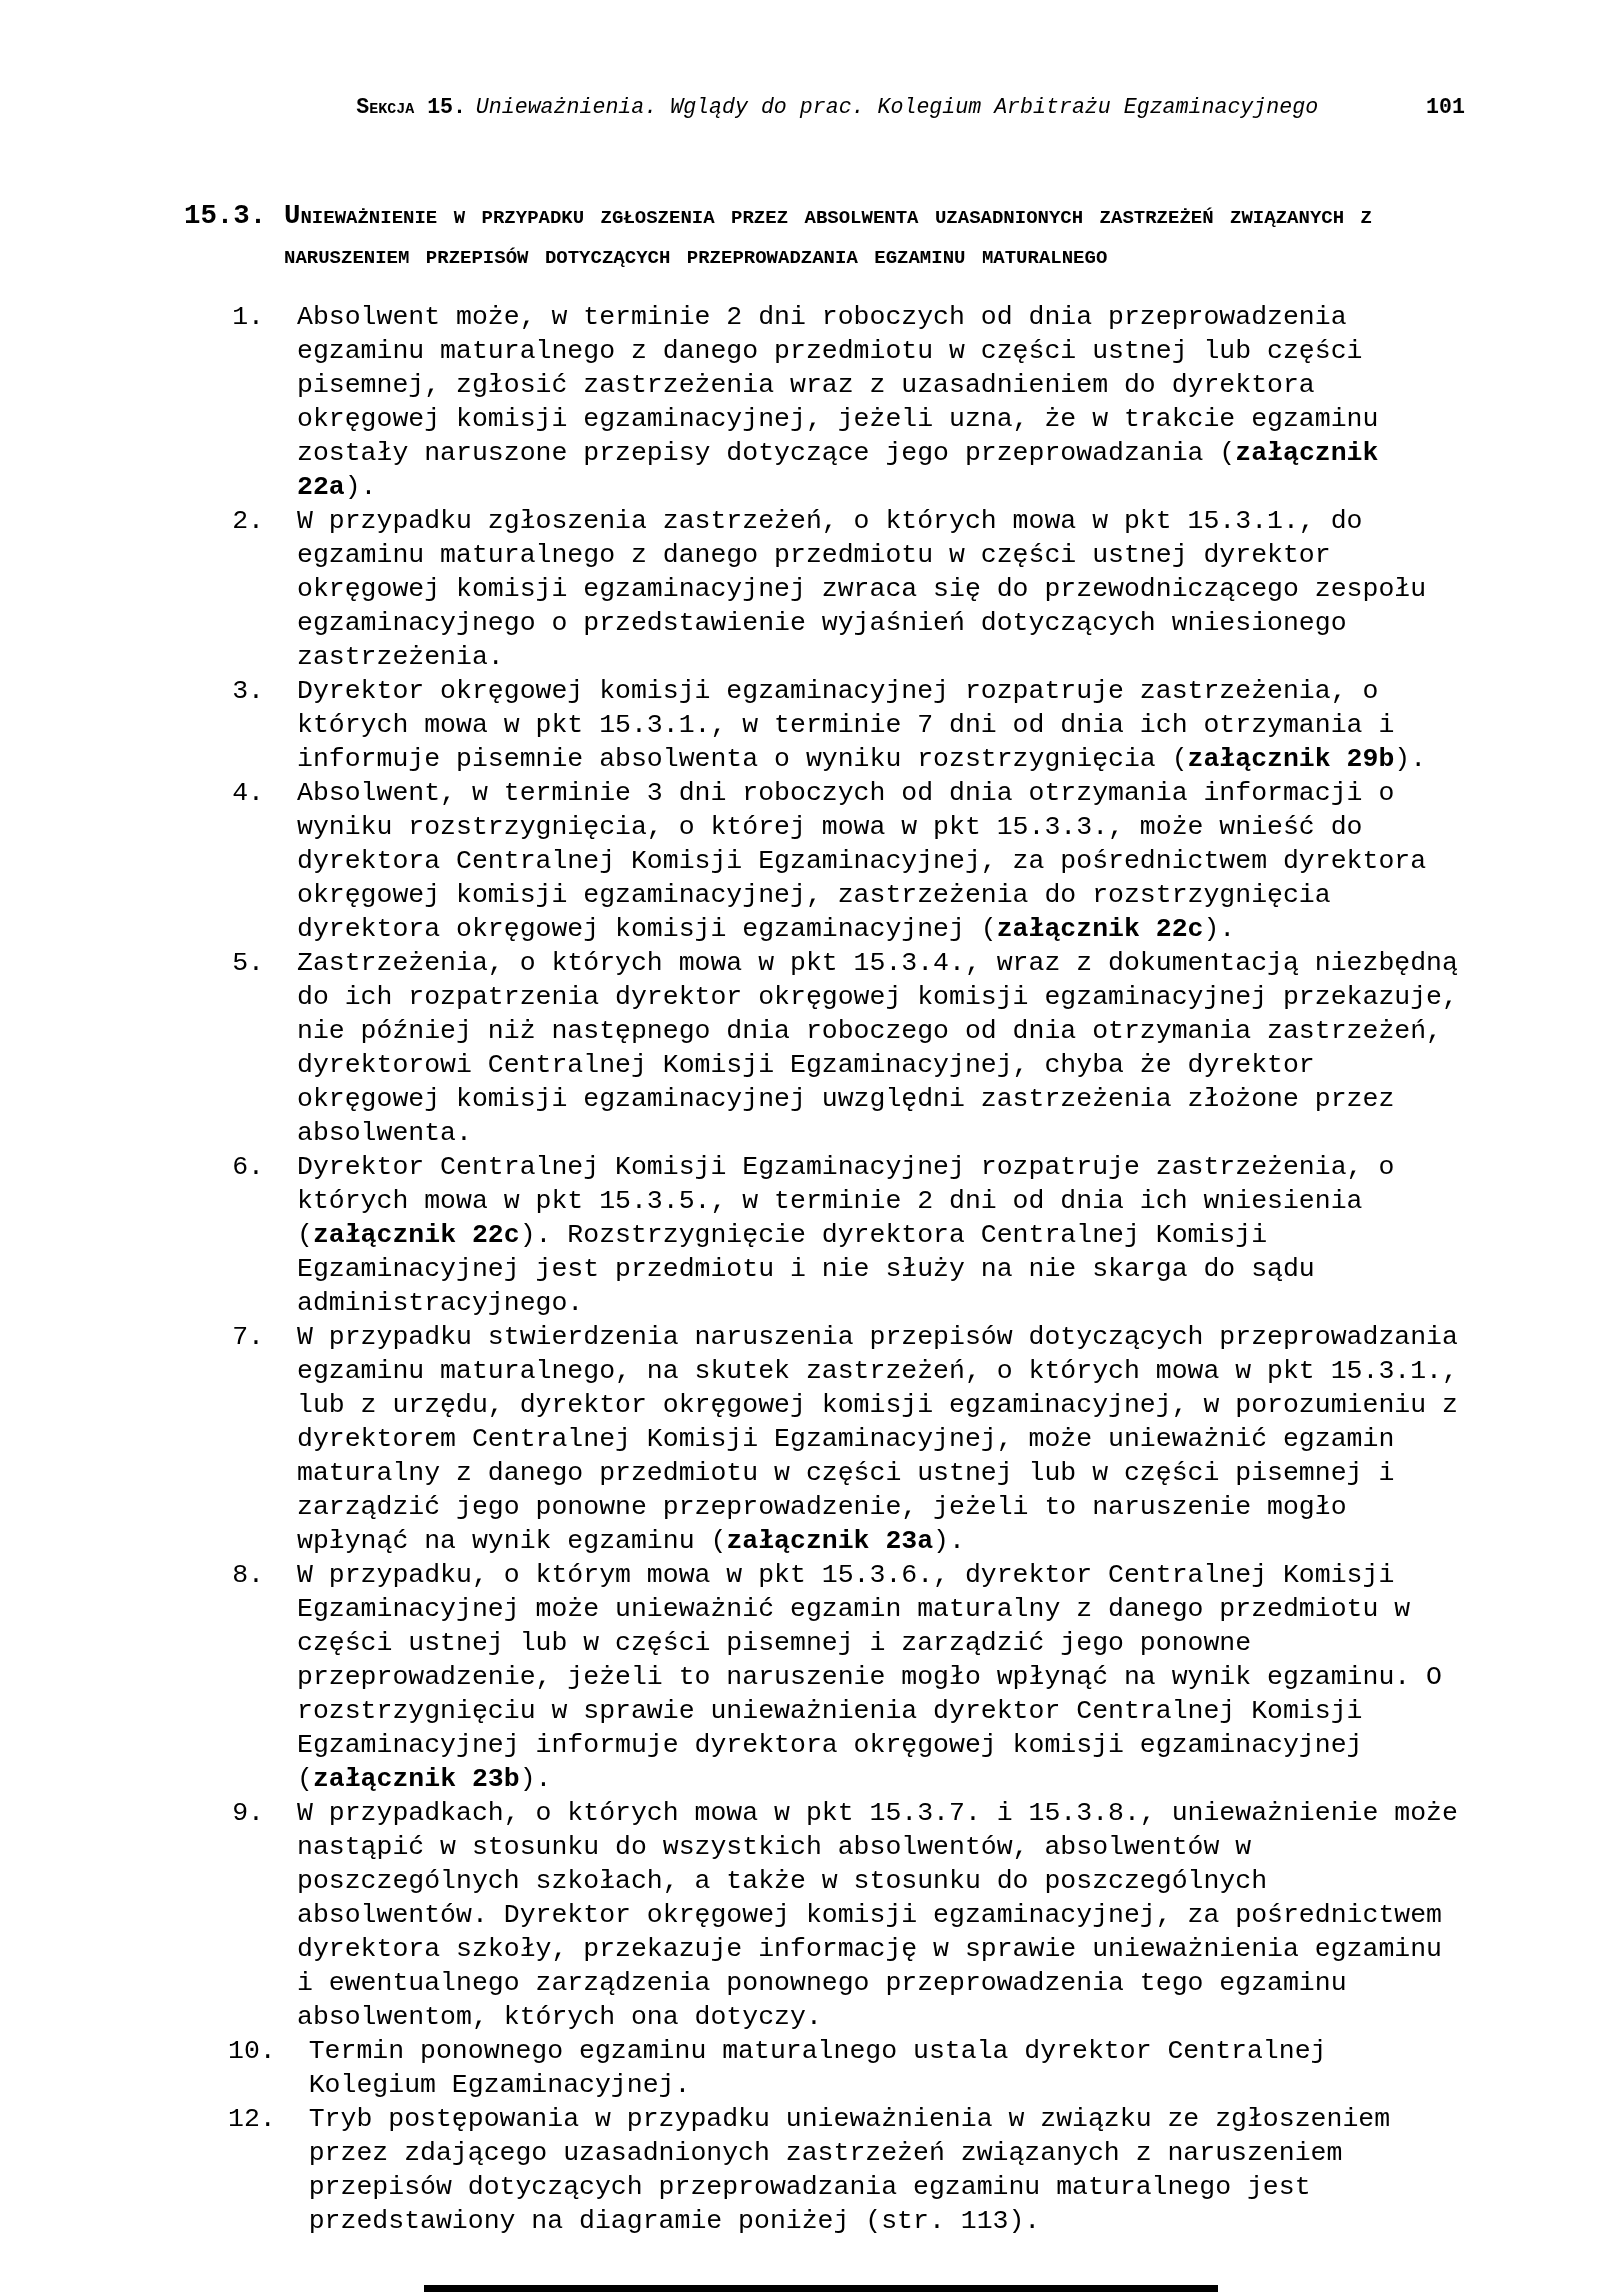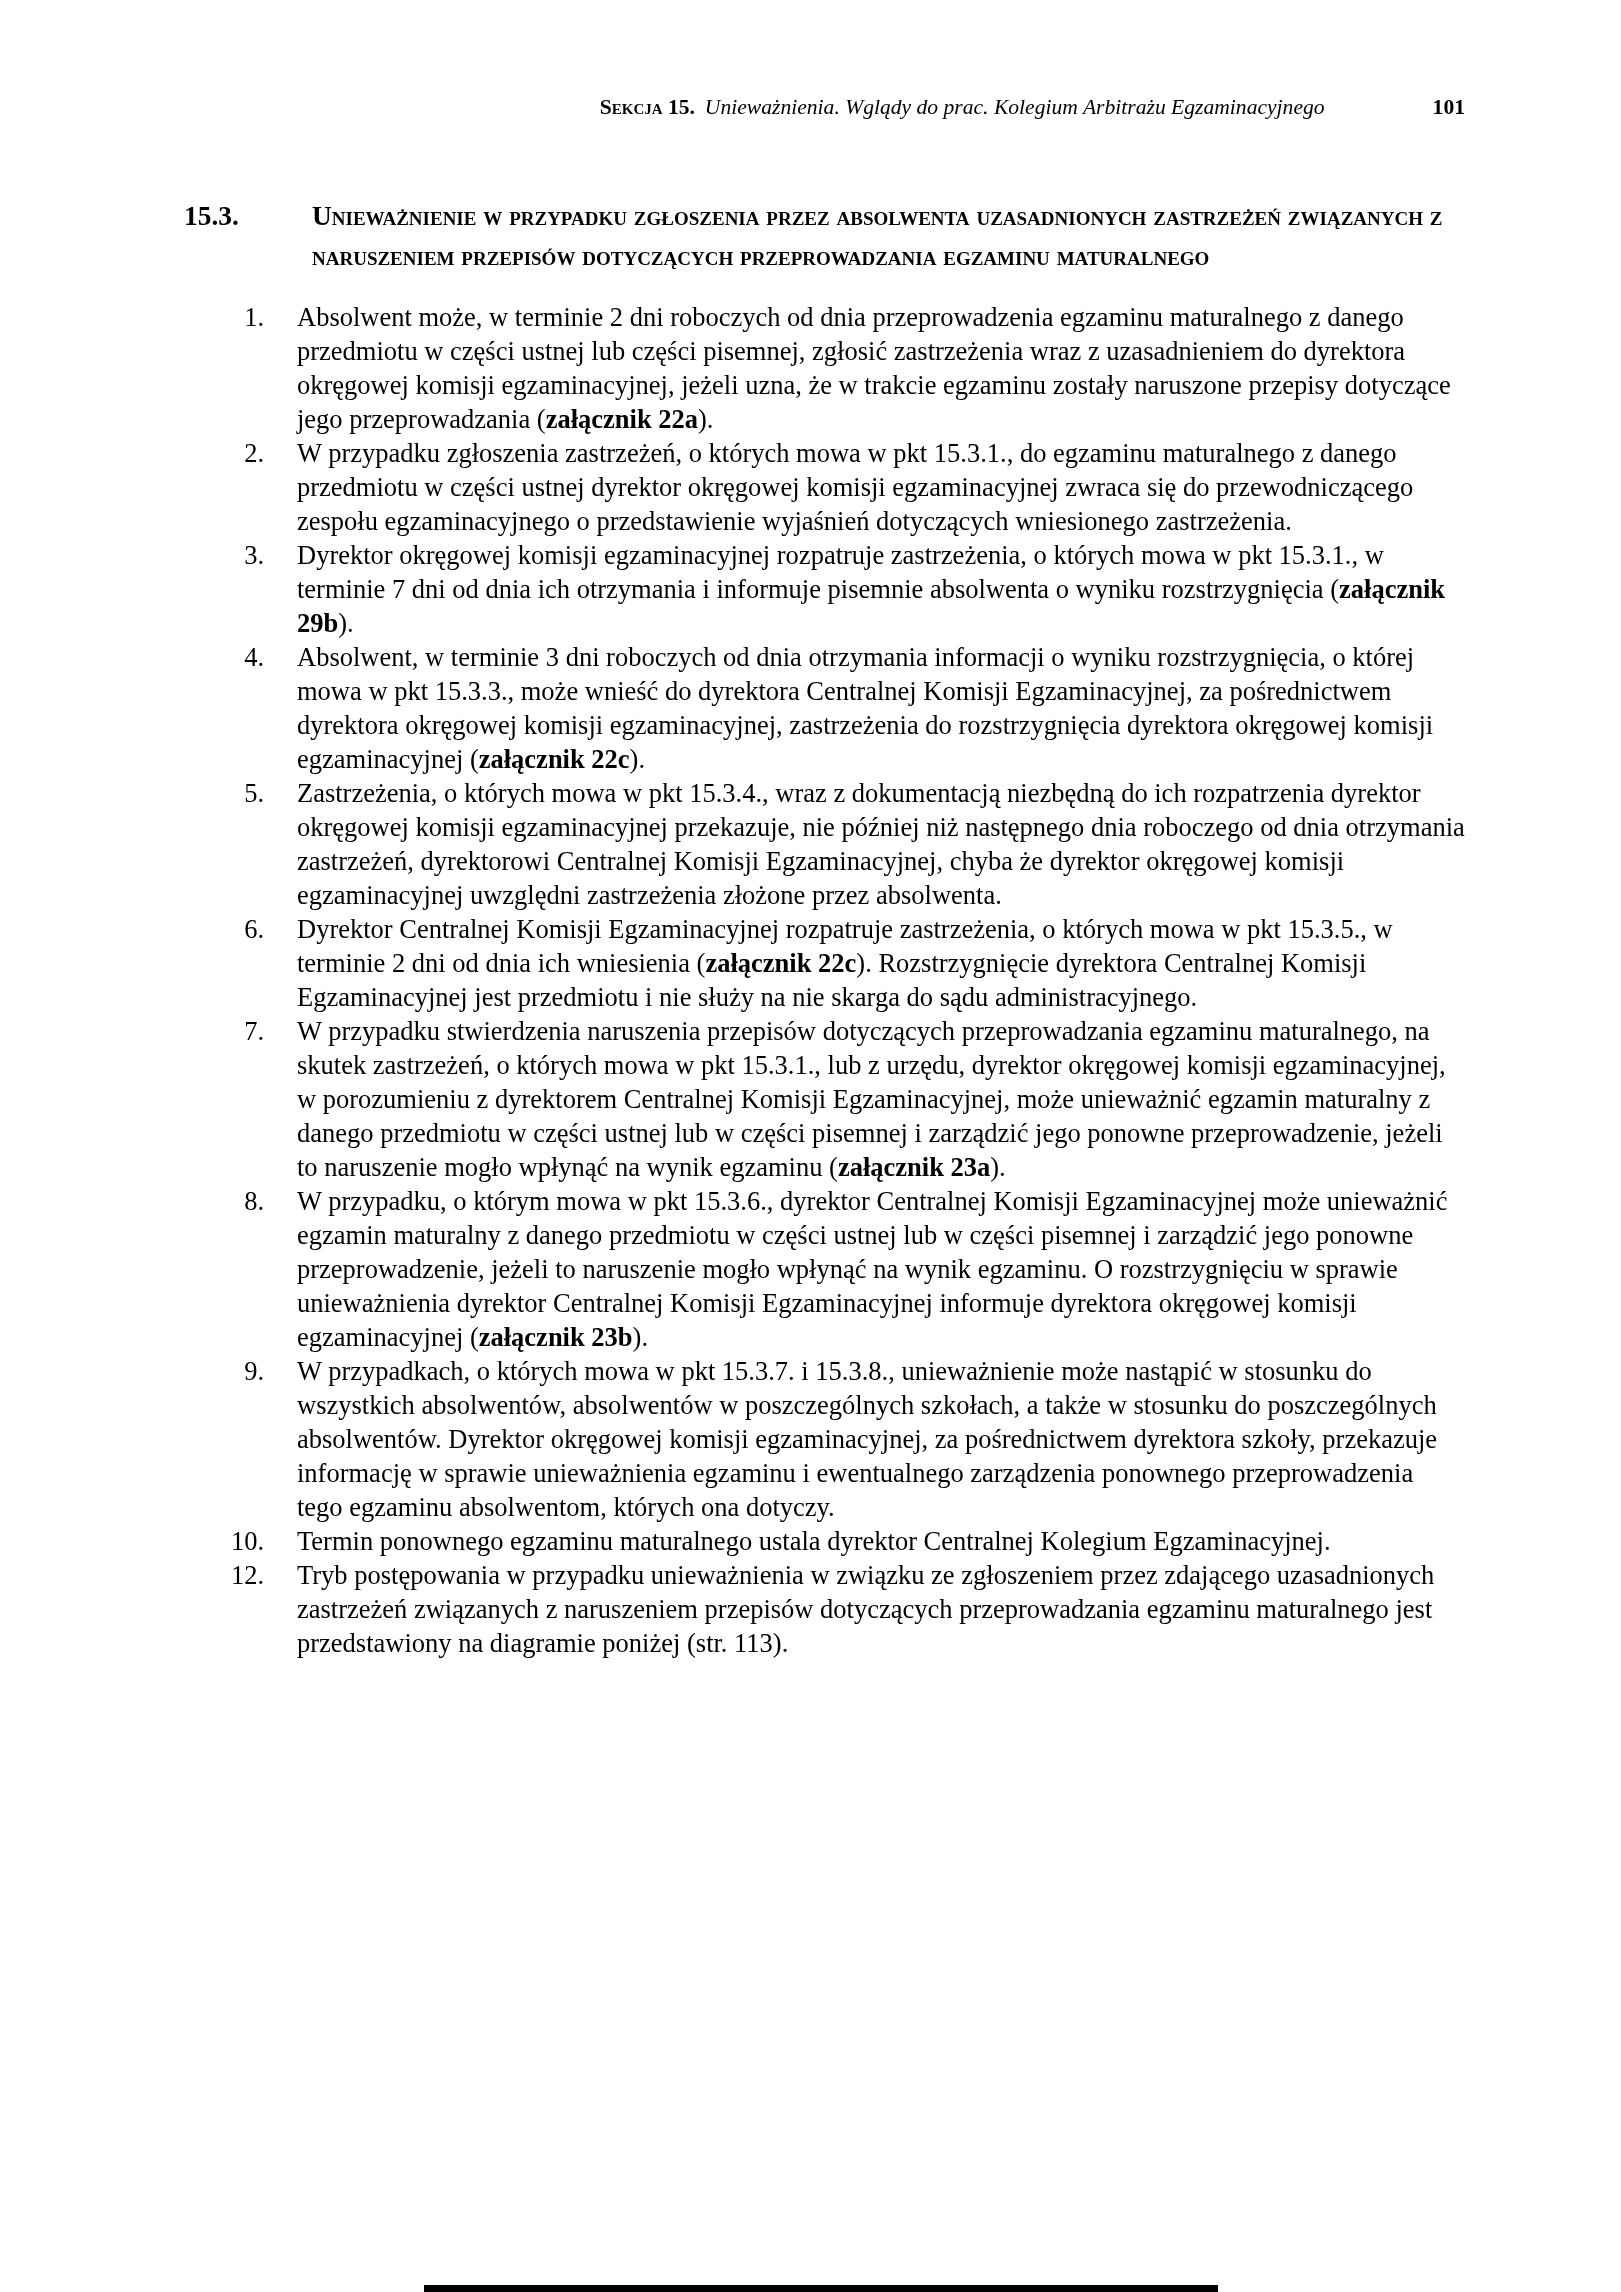--- a/index.html
+++ b/index.html
@@ -6,21 +6,21 @@
     margin: 0;
     padding: 0;
     background: #ffffff;
   }
   .page {
     position: relative;
     width: 1621px;
     height: 2293px;
     background: #ffffff;
     color: #000000;
-    font-family: Liberation Serif, serif;
+    font-family: Liberation Mono, monospace;
     box-sizing: border-box;
     padding: 95px 156px 0 184px;
     overflow: hidden;
   }
 
   
   .header {
     display: flex;
     justify-content: flex-end;
     align-items: baseline;
@@ -43,21 +43,20 @@
     white-space: nowrap;
   }
 
   
   .section-heading {
     display: flex;
     margin-top: 75px;
     font-size: 27.4px;
     font-weight: bold;
     line-height: 40px;
-    gap: 28px;
   }
   .section-number {
     flex: 0 0 100px;
   }
   .section-title {
     width: 1157px;
     font-variant: small-caps;
   }
 
   

